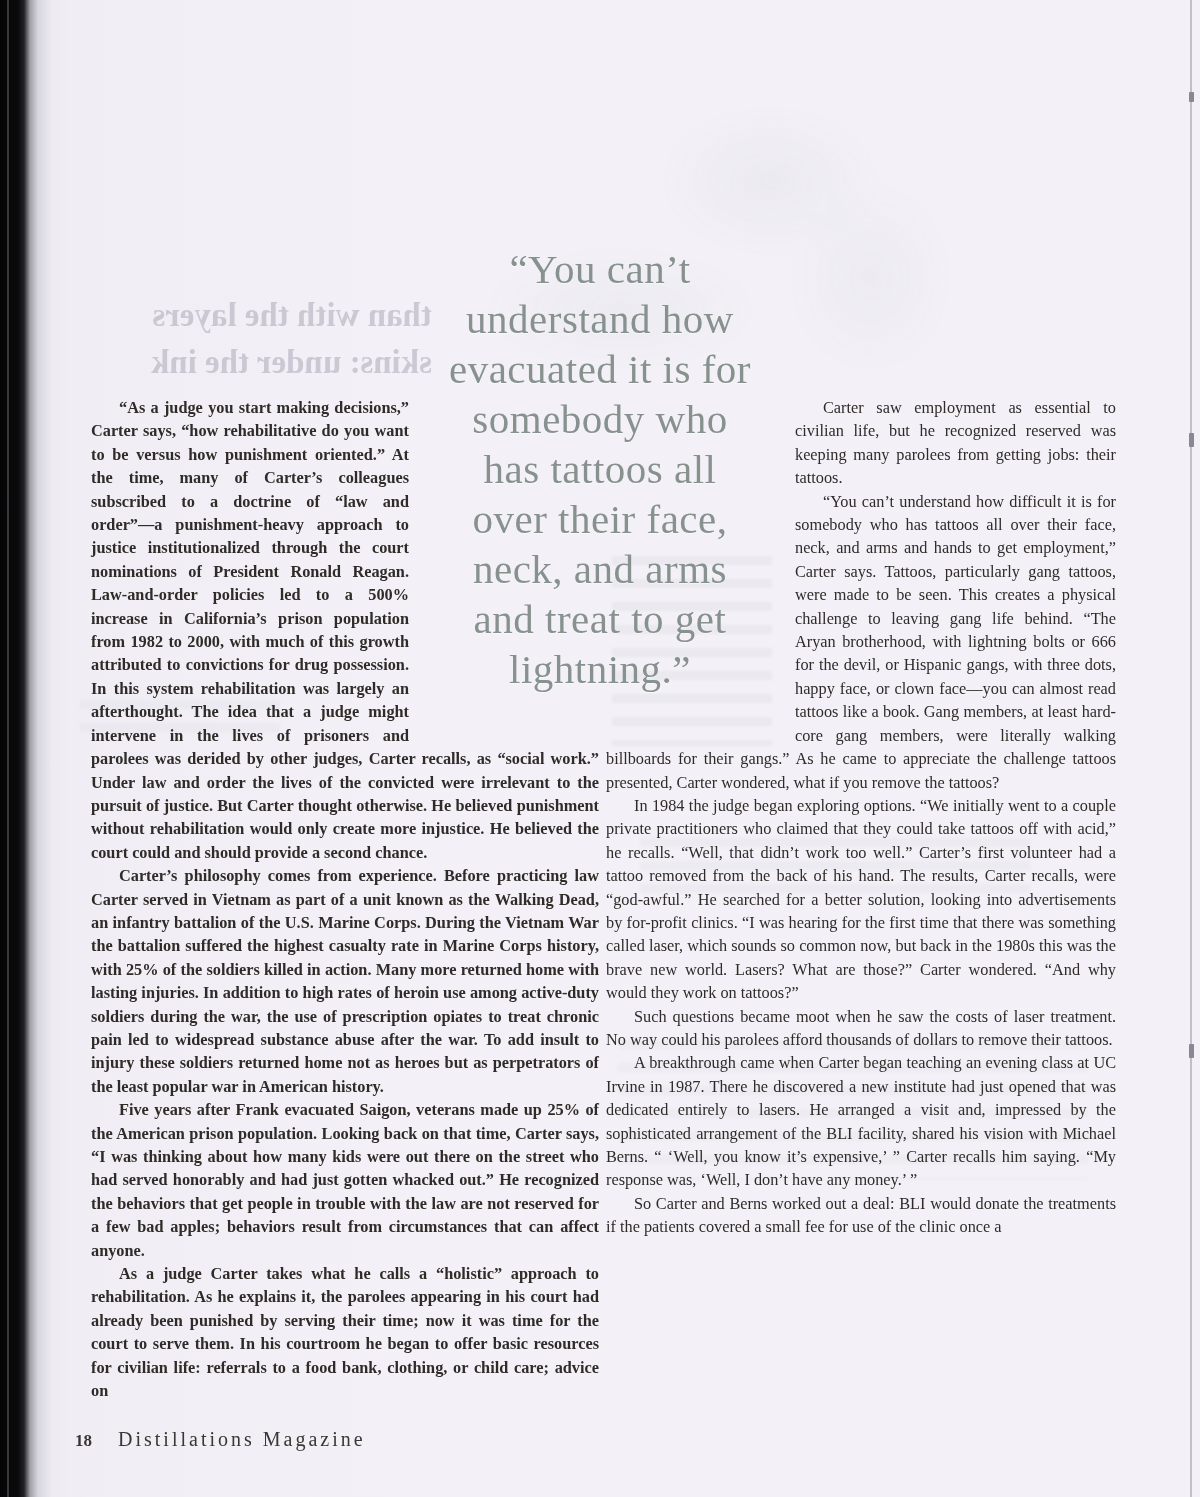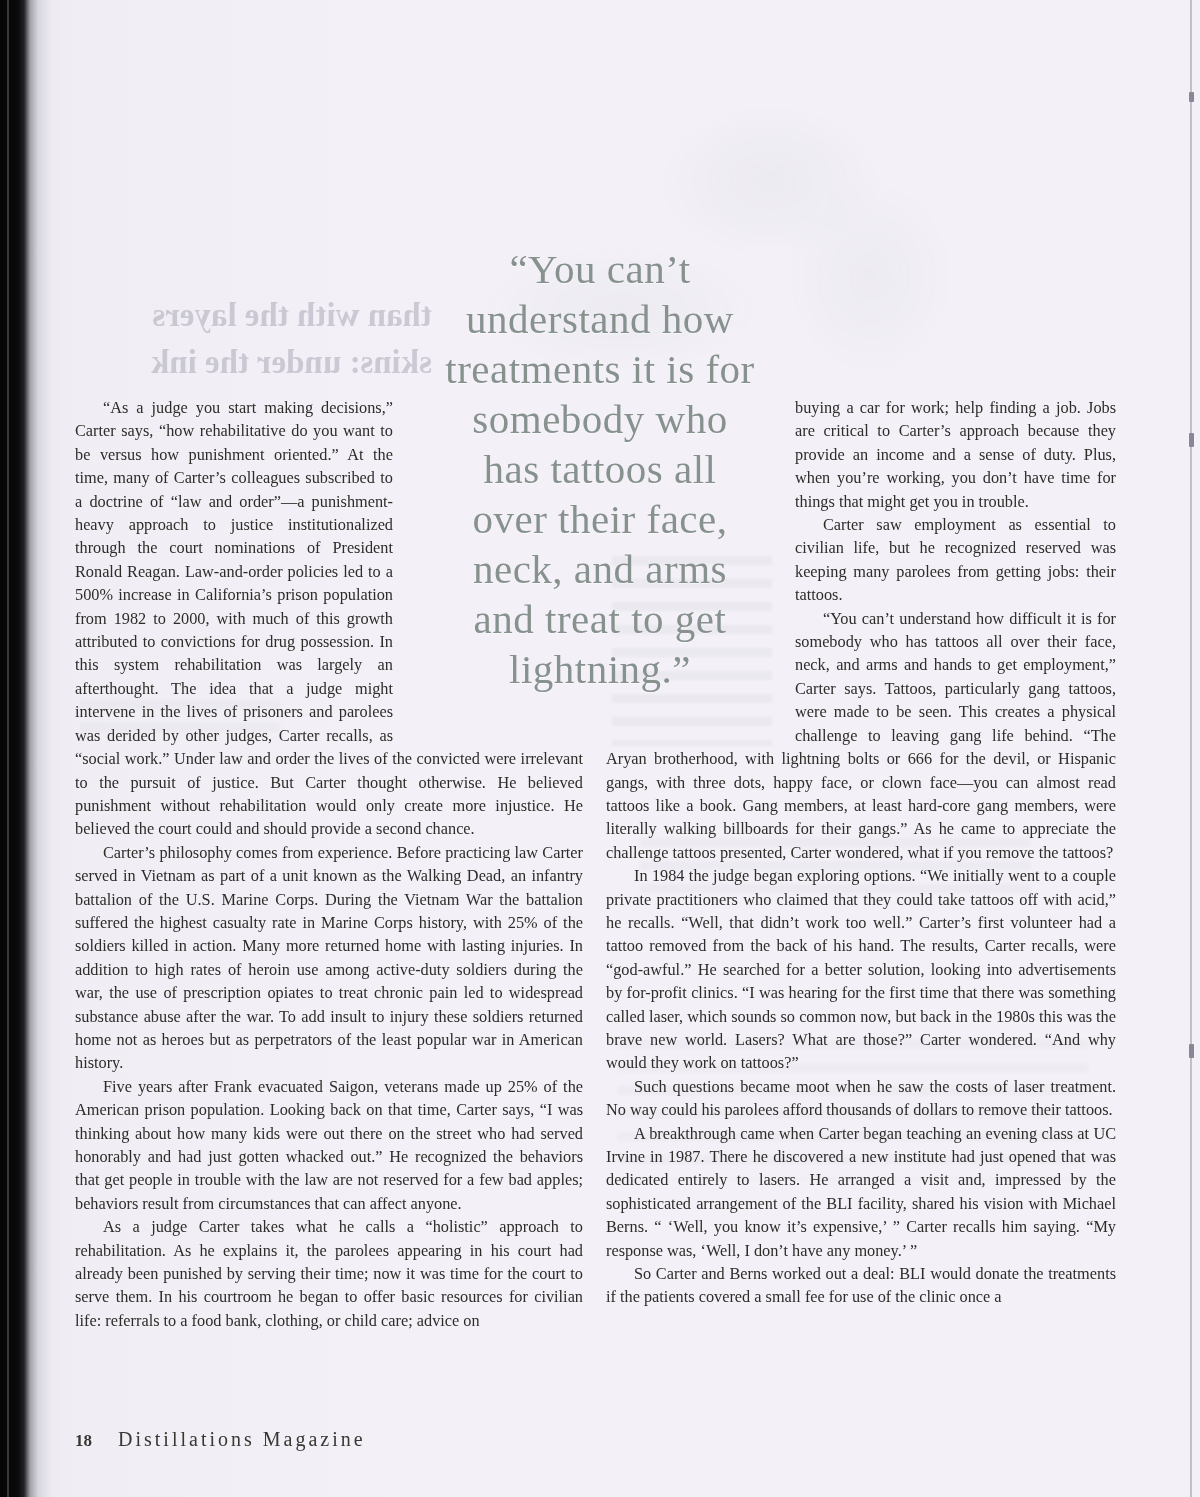--- a/index.html
+++ b/index.html
@@ -103,21 +103,21 @@
   .col {
     position: absolute;
     top: 396px;
     font-size: 16.3px;
     line-height: 23.4px;
     text-align: justify;
     color: #2e2b28;
     hyphens: auto;
     -webkit-hyphens: auto;
   }
-  .leftcol  { left: 75px;  width: 508px; }
+  .leftcol  { left: 91px;  width: 508px; font-weight: bold; }
   .rightcol { left: 606px; width: 510px; }
   .spacer-r { float: right; width: 190px; height: 351px; }
   .spacer-l { float: left;  width: 189px; height: 351px; }
   .col p { margin: 0; text-indent: 28px; }
   .col p.no-indent { text-indent: 0; }
 
   
   .footer {
     position: absolute;
     left: 75px; top: 1428px;
@@ -144,40 +144,39 @@
     <div>skins: under the ink</div>
   </div>
   <div class="ghost smudge smudge1"></div>
   <div class="ghost smudge smudge2"></div>
   <div class="ghost smudge smudge3"></div>
   <div class="ghost smudge smudge4"></div>
 
   <div class="pullquote">
     <div>“You can’t</div>
     <div>understand how</div>
-    <div>treatments it is for</div>
+    <div>evacuated it is for</div>
     <div>somebody who</div>
     <div>has tattoos all</div>
     <div>over their face,</div>
     <div>neck, and arms</div>
     <div>and treat to get</div>
     <div>lightning.”</div>
   </div>
 
   <div class="col leftcol">
     <div class="spacer-r"></div>
     <p>“As a judge you start making decisions,” Carter says, “how rehabilitative do you want to be versus how punishment oriented.” At the time, many of Carter’s colleagues subscribed to a doctrine of “law and order”—a punishment-heavy approach to justice institutionalized through the court nominations of President Ronald Reagan. Law-and-order policies led to a 500% increase in California’s prison population from 1982 to 2000, with much of this growth attributed to convictions for drug possession. In this system rehabilitation was largely an afterthought. The idea that a judge might intervene in the lives of prisoners and parolees was derided by other judges, Carter recalls, as “social work.” Under law and order the lives of the convicted were irrelevant to the pursuit of justice. But Carter thought otherwise. He believed punishment without rehabilitation would only create more injustice. He believed the court could and should provide a second chance.</p>
     <p>Carter’s philosophy comes from experience. Before practicing law Carter served in Vietnam as part of a unit known as the Walking Dead, an infantry battalion of the U.S. Marine Corps. During the Vietnam War the battalion suffered the highest casualty rate in Marine Corps history, with 25% of the soldiers killed in action. Many more returned home with lasting injuries. In addition to high rates of heroin use among active-duty soldiers during the war, the use of prescription opiates to treat chronic pain led to widespread substance abuse after the war. To add insult to injury these soldiers returned home not as heroes but as perpetrators of the least popular war in American history.</p>
     <p>Five years after Frank evacuated Saigon, veterans made up 25% of the American prison population. Looking back on that time, Carter says, “I was thinking about how many kids were out there on the street who had served honorably and had just gotten whacked out.” He recognized the behaviors that get people in trouble with the law are not reserved for a few bad apples; behaviors result from circumstances that can affect anyone.</p>
     <p>As a judge Carter takes what he calls a “holistic” approach to rehabilitation. As he explains it, the parolees appearing in his court had already been punished by serving their time; now it was time for the court to serve them. In his courtroom he began to offer basic resources for civilian life: referrals to a food bank, clothing, or child care; advice on</p>
   </div>
 
   <div class="col rightcol">
     <div class="spacer-l"></div>
-    <p class="no-indent">buying a car for work; help finding a job. Jobs are critical to Carter’s approach because they provide an income and a sense of duty. Plus, when you’re working, you don’t have time for things that might get you in trouble.</p>
     <p>Carter saw employment as essential to civilian life, but he recognized reserved was keeping many parolees from getting jobs: their tattoos.</p>
     <p>“You can’t understand how difficult it is for somebody who has tattoos all over their face, neck, and arms and hands to get employment,” Carter says. Tattoos, particularly gang tattoos, were made to be seen. This creates a physical challenge to leaving gang life behind. “The Aryan brotherhood, with lightning bolts or 666 for the devil, or Hispanic gangs, with three dots, happy face, or clown face—you can almost read tattoos like a book. Gang members, at least hard-core gang members, were literally walking billboards for their gangs.” As he came to appreciate the challenge tattoos presented, Carter wondered, what if you remove the tattoos?</p>
     <p>In 1984 the judge began exploring options. “We initially went to a couple private practitioners who claimed that they could take tattoos off with acid,” he recalls. “Well, that didn’t work too well.” Carter’s first volunteer had a tattoo removed from the back of his hand. The results, Carter recalls, were “god-awful.” He searched for a better solution, looking into advertisements by for-profit clinics. “I was hearing for the first time that there was something called laser, which sounds so common now, but back in the 1980s this was the brave new world. Lasers? What are those?” Carter wondered. “And why would they work on tattoos?”</p>
     <p>Such questions became moot when he saw the costs of laser treatment. No way could his parolees afford thousands of dollars to remove their tattoos.</p>
     <p>A breakthrough came when Carter began teaching an evening class at UC Irvine in 1987. There he discovered a new institute had just opened that was dedicated entirely to lasers. He arranged a visit and, impressed by the sophisticated arrangement of the BLI facility, shared his vision with Michael Berns. “ ‘Well, you know it’s expensive,’ ” Carter recalls him saying. “My response was, ‘Well, I don’t have any money.’ ”</p>
     <p>So Carter and Berns worked out a deal: BLI would donate the treatments if the patients covered a small fee for use of the clinic once a</p>
   </div>
 
   <div class="footer">
     <span class="pagenum">18</span><span class="magname">Distillations Magazine</span>

